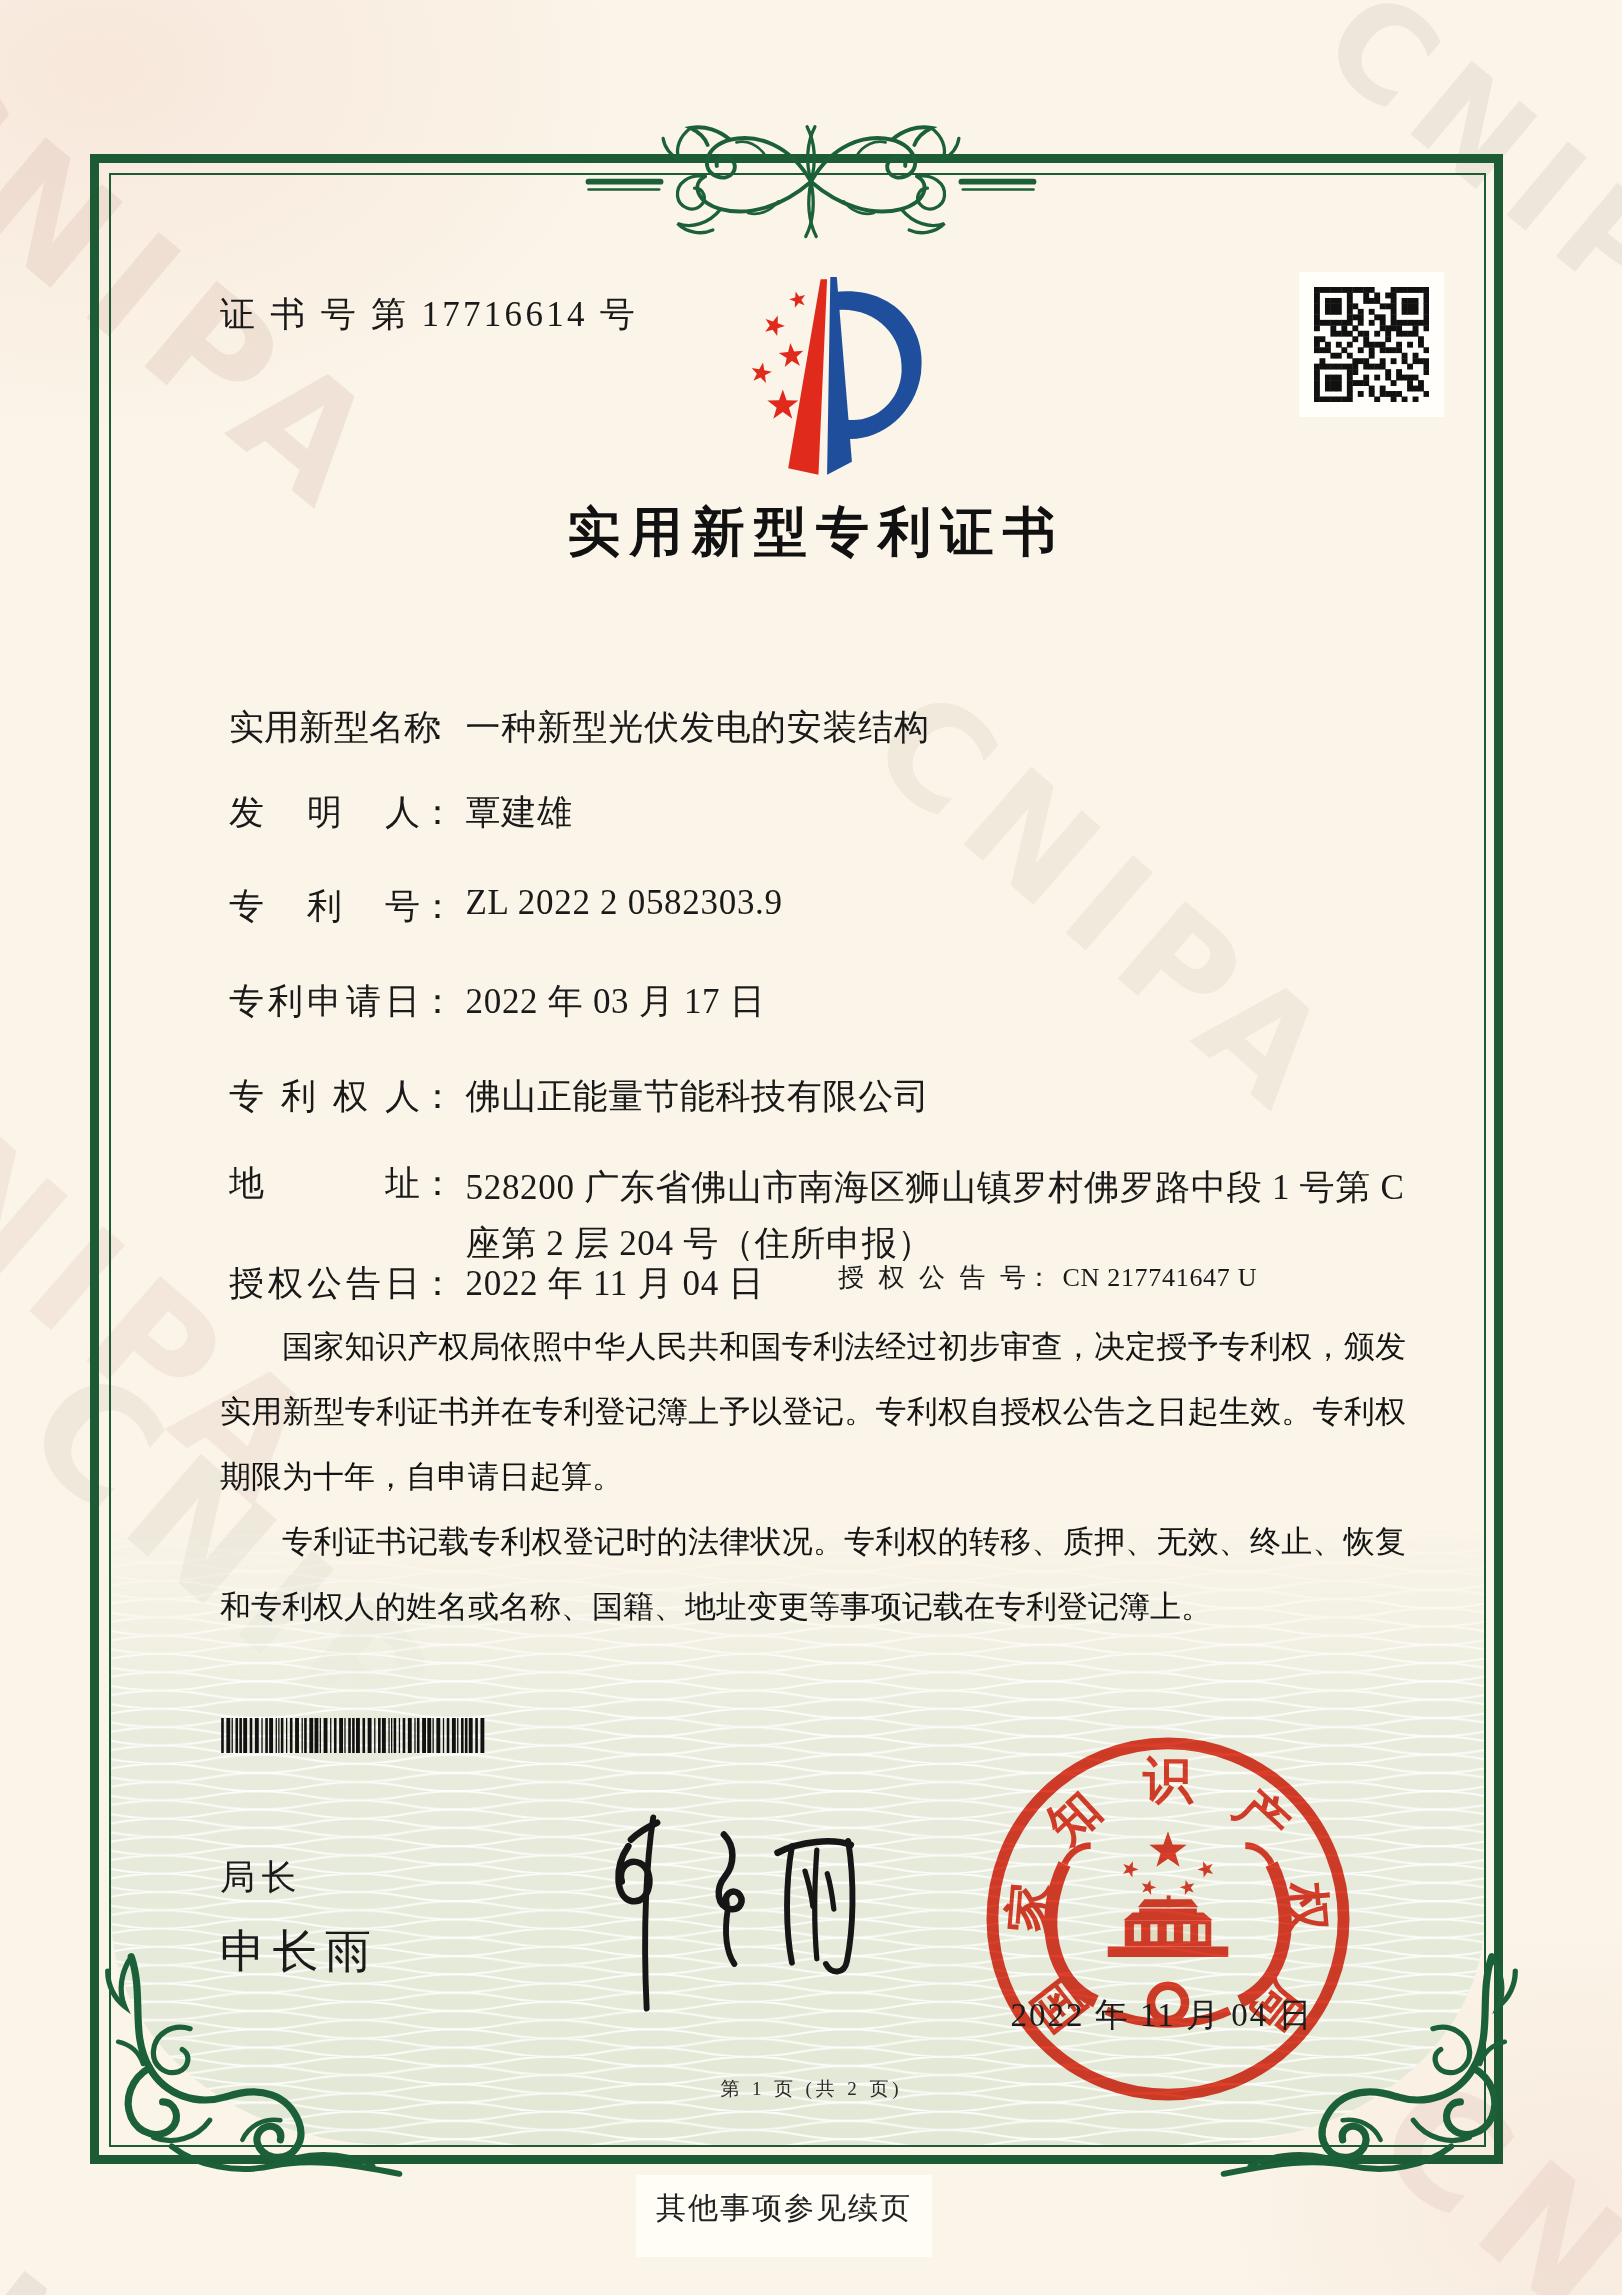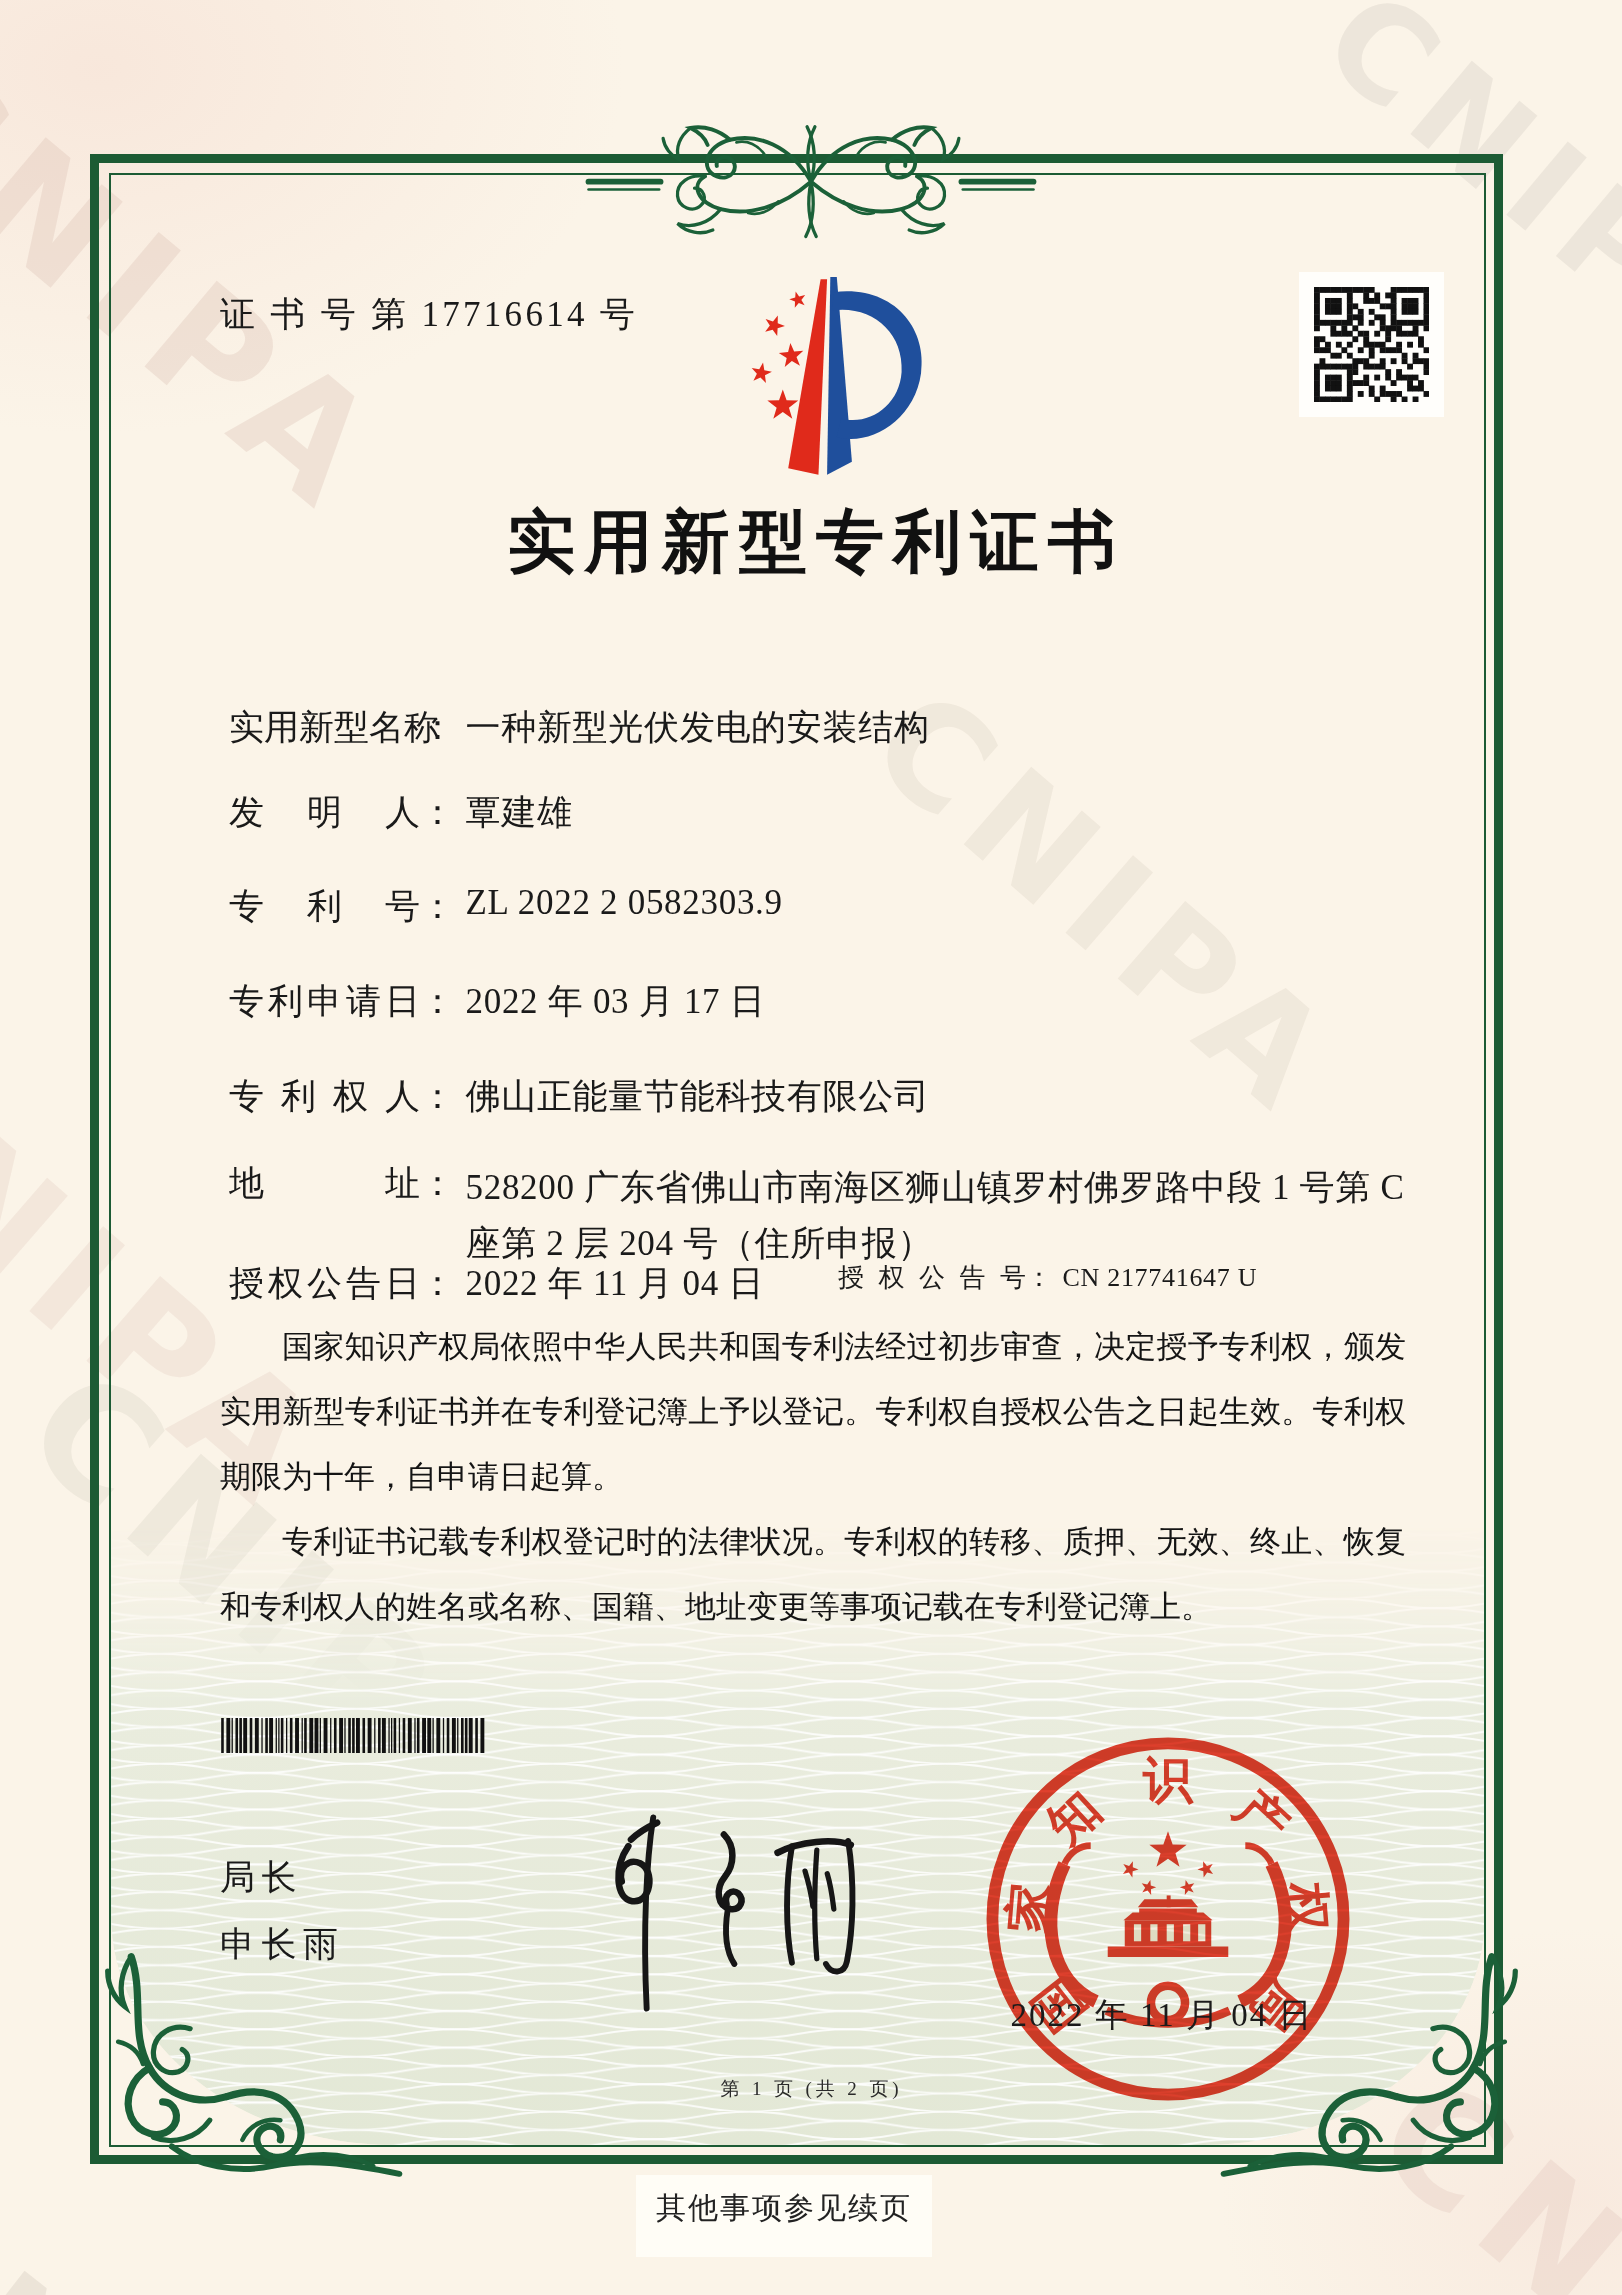--- a/index.html
+++ b/index.html
@@ -42,41 +42,41 @@
   .frame-outer{position:absolute;z-index:3;left:90px;top:154px;width:1413px;height:2010px;border:9.2px solid var(--frame-green);}
   .frame-inner{position:absolute;z-index:3;left:109px;top:173px;width:1377px;height:1974px;border:2.6px solid var(--frame-green);}
   .ornament{position:absolute;z-index:4;pointer-events:none;}
   
   .cert-no{position:absolute;z-index:5;left:220px;top:281px;font-size:35px;letter-spacing:3.3px;margin-top:10px;}
   .logo{position:absolute;z-index:5;left:718px;top:263px;width:216px;height:229px;}
   .qr-box{position:absolute;z-index:5;left:1299px;top:272px;width:145px;height:145px;background:#fffefb;}
   .qr-box svg{position:absolute;left:15px;top:15px;}
   .doc-title{
     position:absolute;z-index:5;left:0;right:0;top:497px;text-align:center;
-    font-size:68px;font-weight:bold;letter-spacing:9.2px;text-indent:9.2px;color:#111;
+    font-size:53px;font-weight:bold;letter-spacing:9.2px;text-indent:9.2px;color:#111;
   }
   
   .row{position:absolute;z-index:5;left:229px;font-size:35px;white-space:nowrap;}
   .row .lbl{display:inline-block;width:191px;text-align:justify;text-align-last:justify;vertical-align:top;}
   .row .colon{display:inline-block;vertical-align:top;}
   .row .val{display:inline-block;margin-left:10.5px;vertical-align:top;letter-spacing:0.7px;}
   .row.wrap .val{white-space:normal;width:968px;line-height:56px;word-break:break-all;}
   .row2{position:absolute;z-index:5;left:790px;font-size:26px;white-space:nowrap;margin-left:48px;}
   .row2 .lbl{display:inline-block;width:188px;text-align:justify;text-align-last:justify;}
   .row2 .val{margin-left:10.5px;letter-spacing:0.7px;}
   
   .body-text{
     position:absolute;z-index:5;left:220px;top:1314px;width:1186px;
     font-size:31px;line-height:65px;text-align:justify;color:#141414;
   }
   .body-text p{text-indent:2em;}
   
   .barcode{position:absolute;z-index:5;left:220px;top:1718px;}
   .signer-title{position:absolute;z-index:5;left:220px;top:1854px;font-size:35px;letter-spacing:6.5px;font-family:Liberation Sans, sans-serif;font-weight:500;}
-  .signer-name{position:absolute;z-index:5;left:220px;top:1921px;font-size:35px;letter-spacing:6.5px;font-family:"Liberation Sans","DejaVu Sans",sans-serif;font-weight:500;}
+  .signer-name{position:absolute;z-index:5;left:220px;top:1921px;font-size:46px;letter-spacing:6.5px;font-family:"Liberation Sans","DejaVu Sans",sans-serif;font-weight:500;}
   .signature{position:absolute;z-index:6;left:576px;top:1803px;width:301px;height:216px;}
   .seal{position:absolute;z-index:7;left:978px;top:1729px;width:380px;height:380px;mix-blend-mode:multiply;opacity:.94;}
   .seal-date{position:absolute;z-index:8;left:1008px;top:1993px;width:308px;text-align:center;font-size:33px;letter-spacing:2px;color:#1b1b1b;}
   .page-num{position:absolute;z-index:5;left:0;right:0;top:2076px;text-align:center;font-size:19px;letter-spacing:3.9px;color:#2a2a2a;}
   .note-box{
     position:absolute;z-index:5;left:636px;top:2175px;width:296px;height:82px;
     background:#fffdf6;text-align:center;line-height:65px;font-size:30px;letter-spacing:2px;color:#222;
   }
 </style>
 </head>

